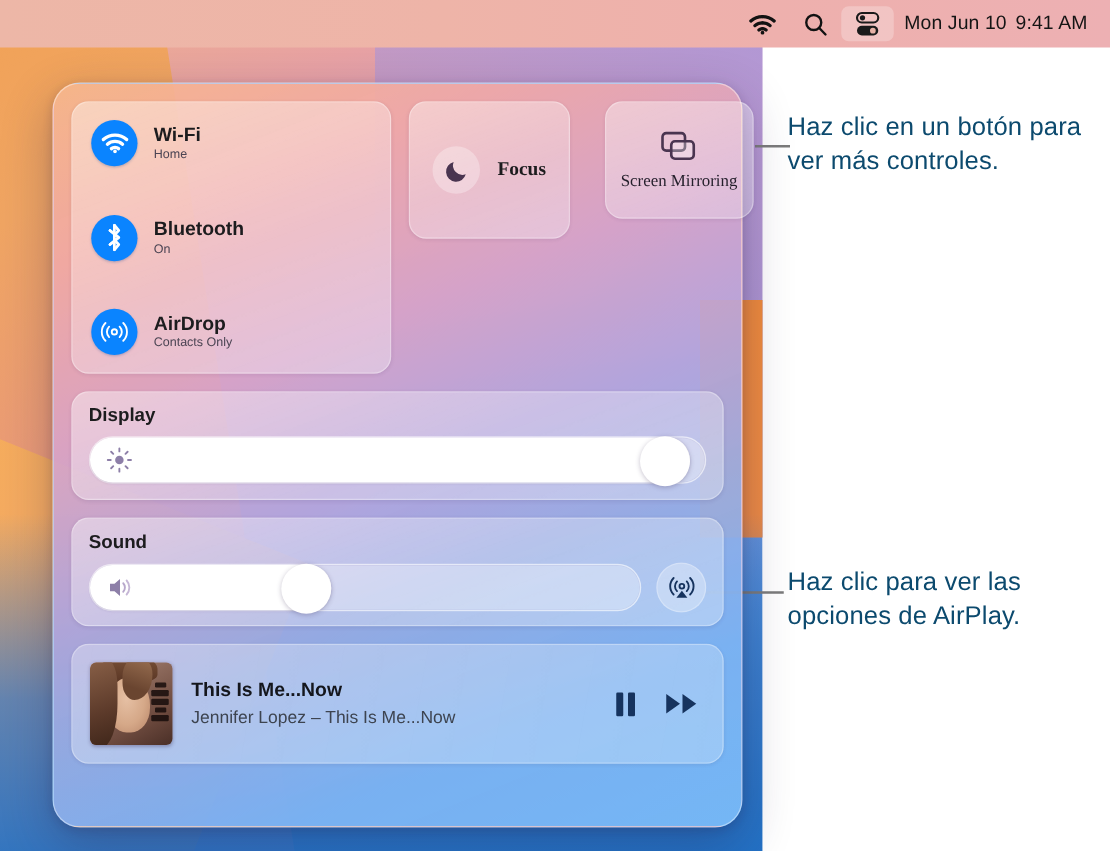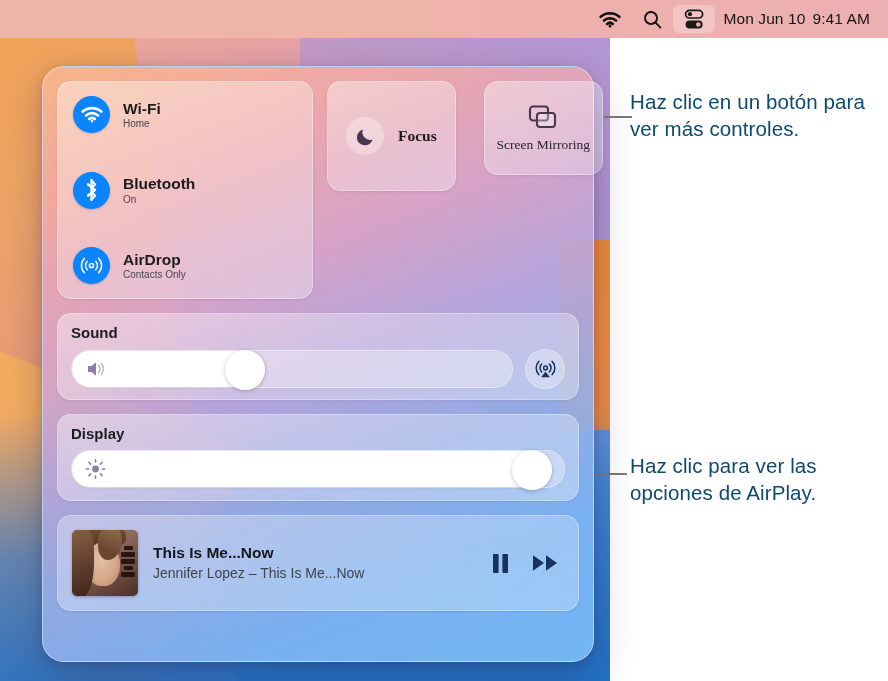--- a/index.html
+++ b/index.html
@@ -360,51 +360,20 @@
         <div class="tile">
           <span>
             <svg width="36" height="26" viewBox="0 0 36 26">
               <rect x="5" y="2.5" width="18" height="14" rx="3" fill="none" stroke="#4a3550" stroke-width="2.1"></rect>
               <rect x="12" y="9" width="18" height="14" rx="3" fill="rgba(255,255,255,0.30)" stroke="#4a3550" stroke-width="2.1"></rect>
             </svg>
           </span>
           <span class="tile-label">Screen Mirroring</span>
         </div>
 
-      </div>
-    </div>
-  </div>
-
-  <div class="card slider-card">
-    <div class="slider-card-title">Sound</div>
-    <div id="sound-row">
-      <div id="sound-slider-wrap">
-        <div class="slider-track" id="sound-track">
-          <div class="slider-fill" id="sound-fill" style="width: 192.76px;"></div>
-          <div class="slider-knob" id="sound-knob" style="left: 152.76px;"></div>
-          <span class="slider-icon">
-            <svg width="26" height="20" viewBox="0 0 26 20">
-              <path d="M3 7h3.6L11 3.2v13.6L6.6 13H3z" fill="#8d7fa8"></path>
-              <path d="M13.6 6.6a5 5 0 0 1 0 6.8" fill="none" stroke="#b8a8cc" stroke-width="1.5" stroke-linecap="round"></path>
-              <path d="M16.3 4.4a8.3 8.3 0 0 1 0 11.2" fill="none" stroke="#c6b7d6" stroke-width="1.5" stroke-linecap="round"></path>
-            </svg>
-          </span>
-        </div>
-      </div>
-      <div id="airplay-button">
-        <span>
-          <svg width="23" height="23" viewBox="0 0 23 23">
-            <circle cx="11.5" cy="10" r="1.9" fill="none" stroke="#16335e" stroke-width="1.5"></circle>
-            <path d="M7.6 6.1a5.5 5.5 0 0 0 0 7.8" fill="none" stroke="#16335e" stroke-width="1.5" stroke-linecap="round"></path>
-            <path d="M15.4 6.1a5.5 5.5 0 0 1 0 7.8" fill="none" stroke="#16335e" stroke-width="1.5" stroke-linecap="round"></path>
-            <path d="M4.9 3.4a9.3 9.3 0 0 0 0 13.2" fill="none" stroke="#16335e" stroke-width="1.5" stroke-linecap="round"></path>
-            <path d="M18.1 3.4a9.3 9.3 0 0 1 0 13.2" fill="none" stroke="#16335e" stroke-width="1.5" stroke-linecap="round"></path>
-            <path d="M11.5 13.6l4.4 5.6H7.1z" fill="#16335e"></path>
-          </svg>
-        </span>
       </div>
     </div>
   </div>
 
   <div class="card slider-card">
     <div class="slider-card-title">Display</div>
     <div class="slider-track" id="display-track">
       <div class="slider-fill" id="display-fill" style="width: 480.38px;"></div>
       <div class="slider-knob" id="display-knob" style="left: 440.38px;"></div>
       <span class="slider-icon">
@@ -418,20 +387,51 @@
             <line x1="3.9" y1="3.9" x2="5.6" y2="5.6"></line>
             <line x1="15.4" y1="15.4" x2="17.1" y2="17.1"></line>
             <line x1="3.9" y1="17.1" x2="5.6" y2="15.4"></line>
             <line x1="15.4" y1="5.6" x2="17.1" y2="3.9"></line>
           </g>
         </svg>
       </span>
     </div>
   </div>
 
+  <div class="card slider-card">
+    <div class="slider-card-title">Sound</div>
+    <div id="sound-row">
+      <div id="sound-slider-wrap">
+        <div class="slider-track" id="sound-track">
+          <div class="slider-fill" id="sound-fill" style="width: 192.76px;"></div>
+          <div class="slider-knob" id="sound-knob" style="left: 152.76px;"></div>
+          <span class="slider-icon">
+            <svg width="26" height="20" viewBox="0 0 26 20">
+              <path d="M3 7h3.6L11 3.2v13.6L6.6 13H3z" fill="#8d7fa8"></path>
+              <path d="M13.6 6.6a5 5 0 0 1 0 6.8" fill="none" stroke="#b8a8cc" stroke-width="1.5" stroke-linecap="round"></path>
+              <path d="M16.3 4.4a8.3 8.3 0 0 1 0 11.2" fill="none" stroke="#c6b7d6" stroke-width="1.5" stroke-linecap="round"></path>
+            </svg>
+          </span>
+        </div>
+      </div>
+      <div id="airplay-button">
+        <span>
+          <svg width="23" height="23" viewBox="0 0 23 23">
+            <circle cx="11.5" cy="10" r="1.9" fill="none" stroke="#16335e" stroke-width="1.5"></circle>
+            <path d="M7.6 6.1a5.5 5.5 0 0 0 0 7.8" fill="none" stroke="#16335e" stroke-width="1.5" stroke-linecap="round"></path>
+            <path d="M15.4 6.1a5.5 5.5 0 0 1 0 7.8" fill="none" stroke="#16335e" stroke-width="1.5" stroke-linecap="round"></path>
+            <path d="M4.9 3.4a9.3 9.3 0 0 0 0 13.2" fill="none" stroke="#16335e" stroke-width="1.5" stroke-linecap="round"></path>
+            <path d="M18.1 3.4a9.3 9.3 0 0 1 0 13.2" fill="none" stroke="#16335e" stroke-width="1.5" stroke-linecap="round"></path>
+            <path d="M11.5 13.6l4.4 5.6H7.1z" fill="#16335e"></path>
+          </svg>
+        </span>
+      </div>
+    </div>
+  </div>
+
   <div class="card" id="now-playing-card">
     <div id="album-art">
       <div class="aa-hairTop"></div>
       <div class="aa-face"></div>
       <div class="aa-hairL"></div>
       <div class="aa-hairR"></div>
       <div class="aa-textblock">
         <span class="aa-tl s"></span>
         <span class="aa-tl"></span>
         <span class="aa-tl"></span>

